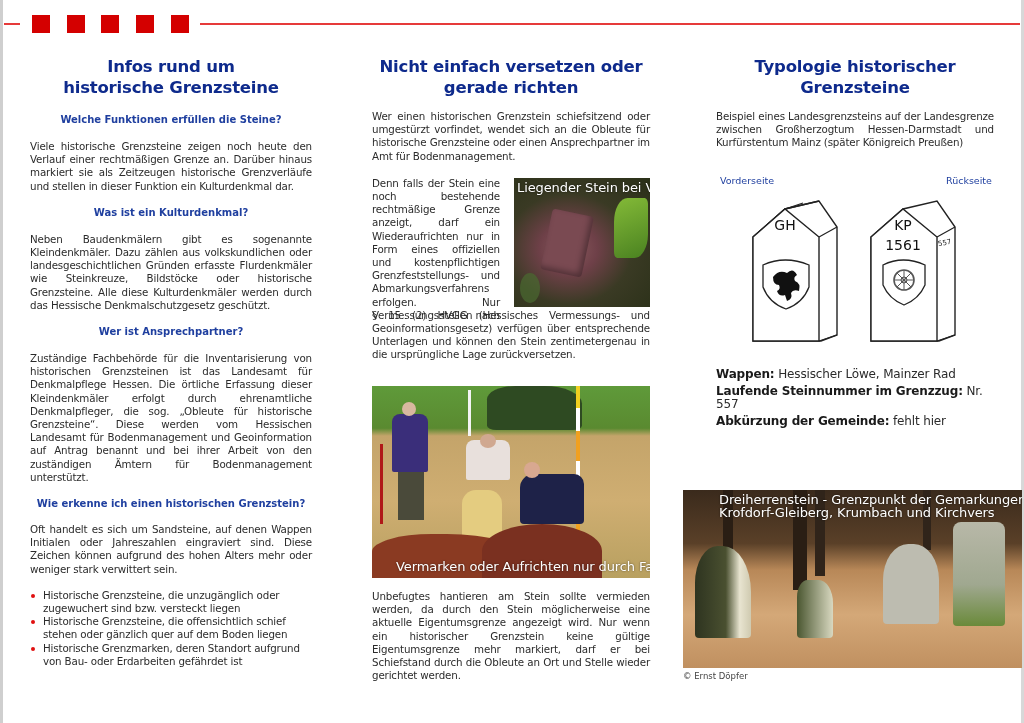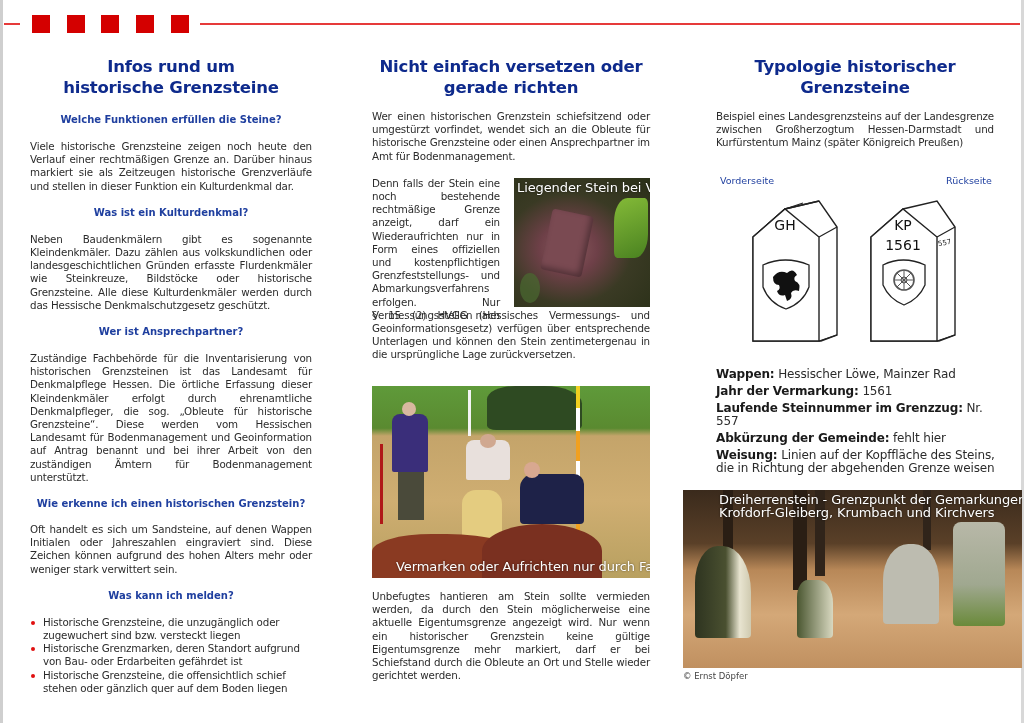--- a/index.html
+++ b/index.html
@@ -63,25 +63,24 @@
 
   <h2 class="sub" style="margin-top:13px">Was ist ein Kulturdenkmal?</h2>
   <p class="body" style="margin-top:13px">Neben Baudenkmälern gibt es sogenannte Kleindenkmäler. Dazu zählen aus volkskundlichen oder landesgeschichtlichen Gründen erfasste Flurdenkmäler wie Steinkreuze, Bildstöcke oder historische Grenzsteine. Alle diese Kulturdenkmäler werden durch das Hessische Denkmalschutzgesetz geschützt.</p>
 
   <h2 class="sub" style="margin-top:13px">Wer ist Ansprechpartner?</h2>
   <p class="body" style="margin-top:13px">Zuständige Fachbehörde für die Inventarisierung von historischen Grenzsteinen ist das Landesamt für Denkmalpflege Hessen. Die örtliche Erfassung dieser Kleindenkmäler erfolgt durch ehrenamtliche Denkmalpfleger, die sog. „Obleute für historische Grenzsteine“. Diese werden vom Hessischen Landesamt für Bodenmanagement und Geoinformation auf Antrag benannt und bei ihrer Arbeit von den zuständigen Ämtern für Bodenmanagement unterstützt.</p>
 
   <h2 class="sub" style="margin-top:13px">Wie erkenne ich einen historischen Grenzstein?</h2>
   <p class="body" style="margin-top:12px">Oft handelt es sich um Sandsteine, auf denen Wappen Initialen oder Jahreszahlen eingraviert sind. Diese Zeichen können aufgrund des hohen Alters mehr oder weniger stark verwittert sein.</p>
 
-  <h2 class="sub" style="margin-top:13px">Was kann ich melden?</h2>
   <ul class="bullets" style="margin-top:13px">
     <li><span class="dot"></span><span>Historische Grenzsteine, die unzugänglich oder zugewuchert sind bzw. versteckt liegen</span></li>
+    <li><span class="dot"></span><span>Historische Grenzsteine, die offensichtlich schief stehen oder gänzlich quer auf dem Boden liegen</span></li>
     <li><span class="dot"></span><span>Historische Grenzmarken, deren Standort aufgrund von Bau- oder Erdarbeiten gefährdet ist</span></li>
-    <li><span class="dot"></span><span>Historische Grenzsteine, die offensichtlich schief stehen oder gänzlich quer auf dem Boden liegen</span></li>
   </ul>
 </div>
 
 <div class="col col2" style="height:683px">
   <h1 class="title" style="margin-top:16px">
     <span>Nicht einfach versetzen oder</span><br>
     <span>gerade richten</span>
   </h1>
   <p class="body" style="margin-top:12px">Wer einen historischen Grenzstein schiefsitzend oder umgestürzt vorfindet, wendet sich an die Obleute für historische Grenzsteine oder einen Ansprechpartner im Amt für Bodenmanagement.</p>
 
@@ -159,24 +158,22 @@
       <line x1="42" y1="78" x2="28" y2="92"></line>
     </g>
   </svg>
   <span style="position:absolute; left:14px; top:22px; width:40px; text-align:center; font-size:14px; color:#111;">KP</span>
   <span style="position:absolute; left:12px; top:42px; width:44px; text-align:center; font-size:14px; color:#111;">1561</span>
   <span style="position:absolute; left:69px; top:44px; font-size:7px; color:#111; transform:rotate(-12deg);">557</span>
 </div>
 
 <div class="facts" style="position:absolute; left:716px; top:368px; width:280px;">
   <div class="row"><b>Wappen:</b> <span>Hessischer Löwe, Mainzer Rad</span></div>
-  <div class="row"><b>Jahr der Vermarkung:</b> <span>1561</span></div>
   <div class="row"><b>Laufende Steinnummer im Grenzzug:</b> <span>Nr. 557</span></div>
   <div class="row"><b>Abkürzung der Gemeinde:</b> <span>fehlt hier</span></div>
-  <div class="row"><b>Weisung:</b> <span>Linien auf der Kopffläche des Steins, die in Richtung der abgehenden Grenze weisen</span></div>
 </div>
 
 <div class="photo" style="left:683px; top:490px; width:339px; height:178px; background: linear-gradient(180deg, #3a2a1c 0%, #5a4028 30%, #b88858 45%, #d4a878 70%, #c09060 100%);">
   <div style="position:absolute; left:40px; top:0; width:10px; height:70px; background:#2a1e14;"></div>
   <div style="position:absolute; left:110px; top:0; width:14px; height:100px; background:#2a1e14;"></div>
   <div style="position:absolute; left:132px; top:0; width:10px; height:86px; background:#30241a;"></div>
   <div style="position:absolute; left:240px; top:0; width:8px; height:60px; background:#30241a;"></div>
   <div style="position:absolute; left:12px; top:56px; width:56px; height:92px; background:linear-gradient(90deg,#2e3420 0%,#4a5030 55%,#e8e4d0 80%,#cfcab0 100%); border-radius:40% 50% 4px 4px;"></div>
   <div style="position:absolute; left:114px; top:90px; width:36px; height:58px; background:linear-gradient(90deg,#4a5630,#d8d8c0); border-radius:30% 40% 4px 4px;"></div>
   <div style="position:absolute; left:200px; top:54px; width:56px; height:80px; background:#bdbcb0; border-radius:45% 45% 4px 4px;"></div>

